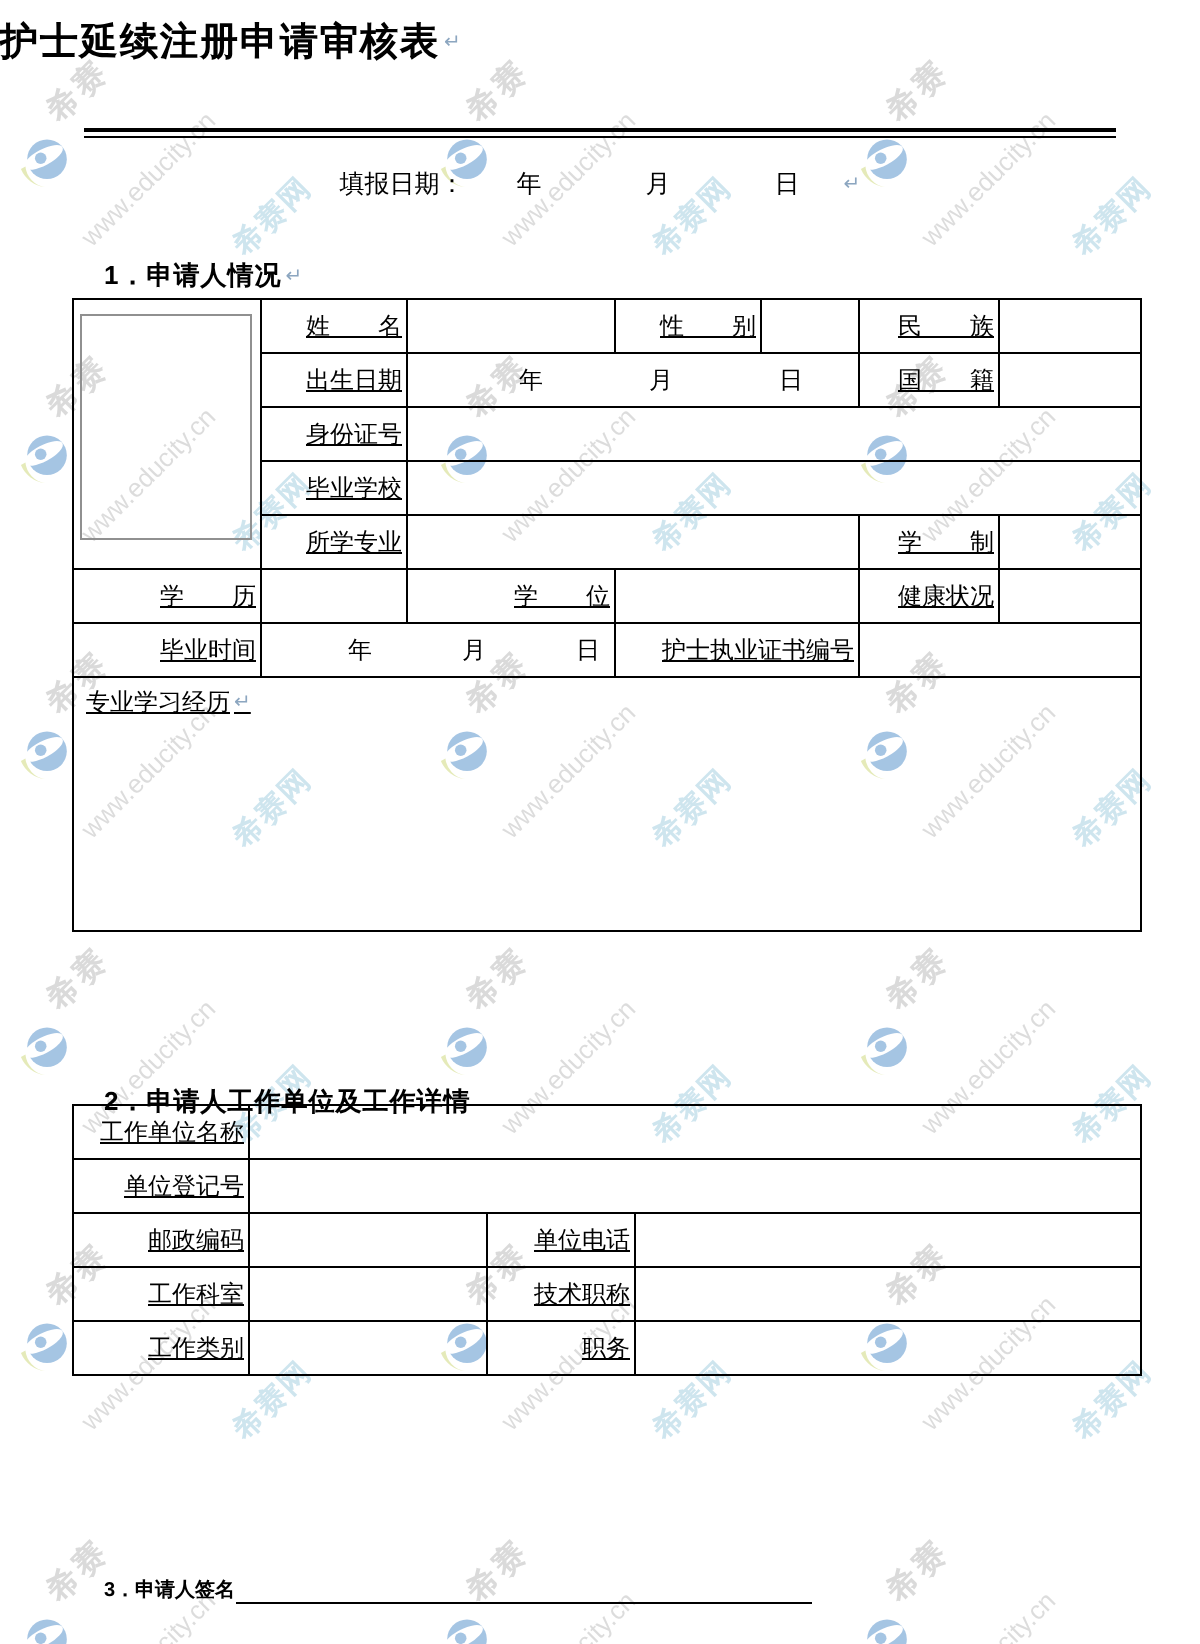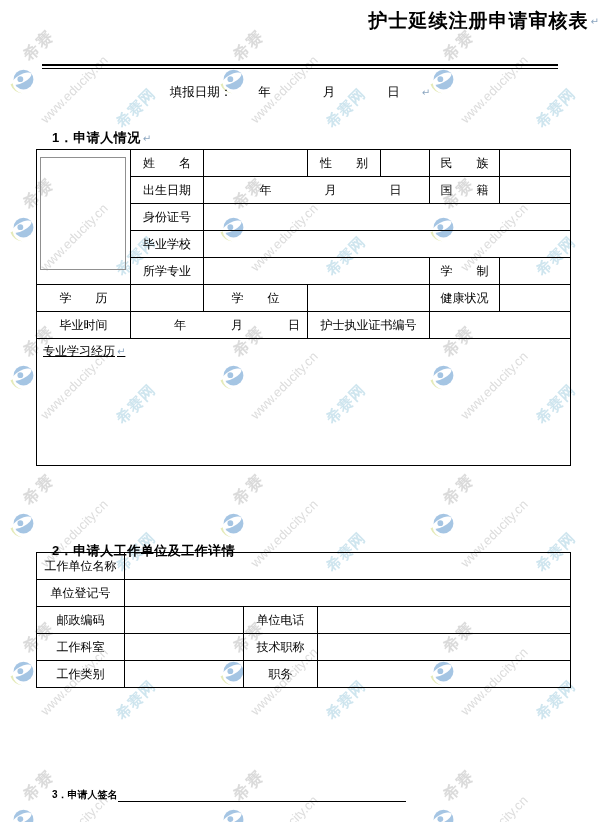--- a/index.html
+++ b/index.html
@@ -19,38 +19,38 @@
     position:absolute;left:38px;top:96px;font-size:13px;color:#c6c6c6;
     transform:rotate(-45deg);transform-origin:left bottom;white-space:nowrap;
   }
   .wm-net{
     position:absolute;left:116px;top:98px;font-size:15px;font-weight:bold;color:#afd4e4;
     transform:rotate(-45deg);transform-origin:left bottom;white-space:nowrap;letter-spacing:1px;
   }
   
   .content{position:absolute;inset:0;z-index:1;}
   .title{
-    position:absolute;top:8px;left:0;width:100%;text-align:right;
+    position:absolute;top:8px;left:0;width:100%;text-align:left;
     font-size:19px;font-weight:bold;letter-spacing:1px;margin:0;
   }
   .pilcrow{font-size:10px;font-weight:normal;color:#8ca6c0;vertical-align:middle;margin-left:2px;}
   .rule{position:absolute;left:42px;width:516px;}
   .rule .thick{height:2px;background:#000;}
   .rule .thin{height:1px;background:#000;margin-top:2px;}
   .date-line{
     position:absolute;top:84px;left:0;width:100%;
     display:flex;justify-content:center;align-items:center;column-gap:52px;
     font-size:12.5px;
   }
   .date-line .lbl-fill{margin-right:-26px;}
   .sec-heading{position:absolute;left:52px;font-size:13px;font-weight:bold;letter-spacing:.5px;}
   
   table{border-collapse:collapse;table-layout:fixed;position:absolute;left:36px;background:transparent;}
   td{border:1px solid #000;font-size:12px;padding:0 2px;overflow:hidden;background:transparent;}
-  td.lbl{text-align:center;}
+  td.lbl{text-align:right;text-decoration:underline;}
   td.val{text-align:left;}
   .t1 tr{height:27px;}
   .t1 tr.big{height:127px;}
   .t2 tr{height:27px;}
   td.exp{vertical-align:top;text-align:left;padding:4px 6px;text-decoration:underline;}
   
   td.photo{position:relative;}
   .photo-box{position:absolute;top:7px;left:3px;right:4px;bottom:14px;border:1px solid #909090;}
   
   .dspread{display:flex;align-items:center;}

